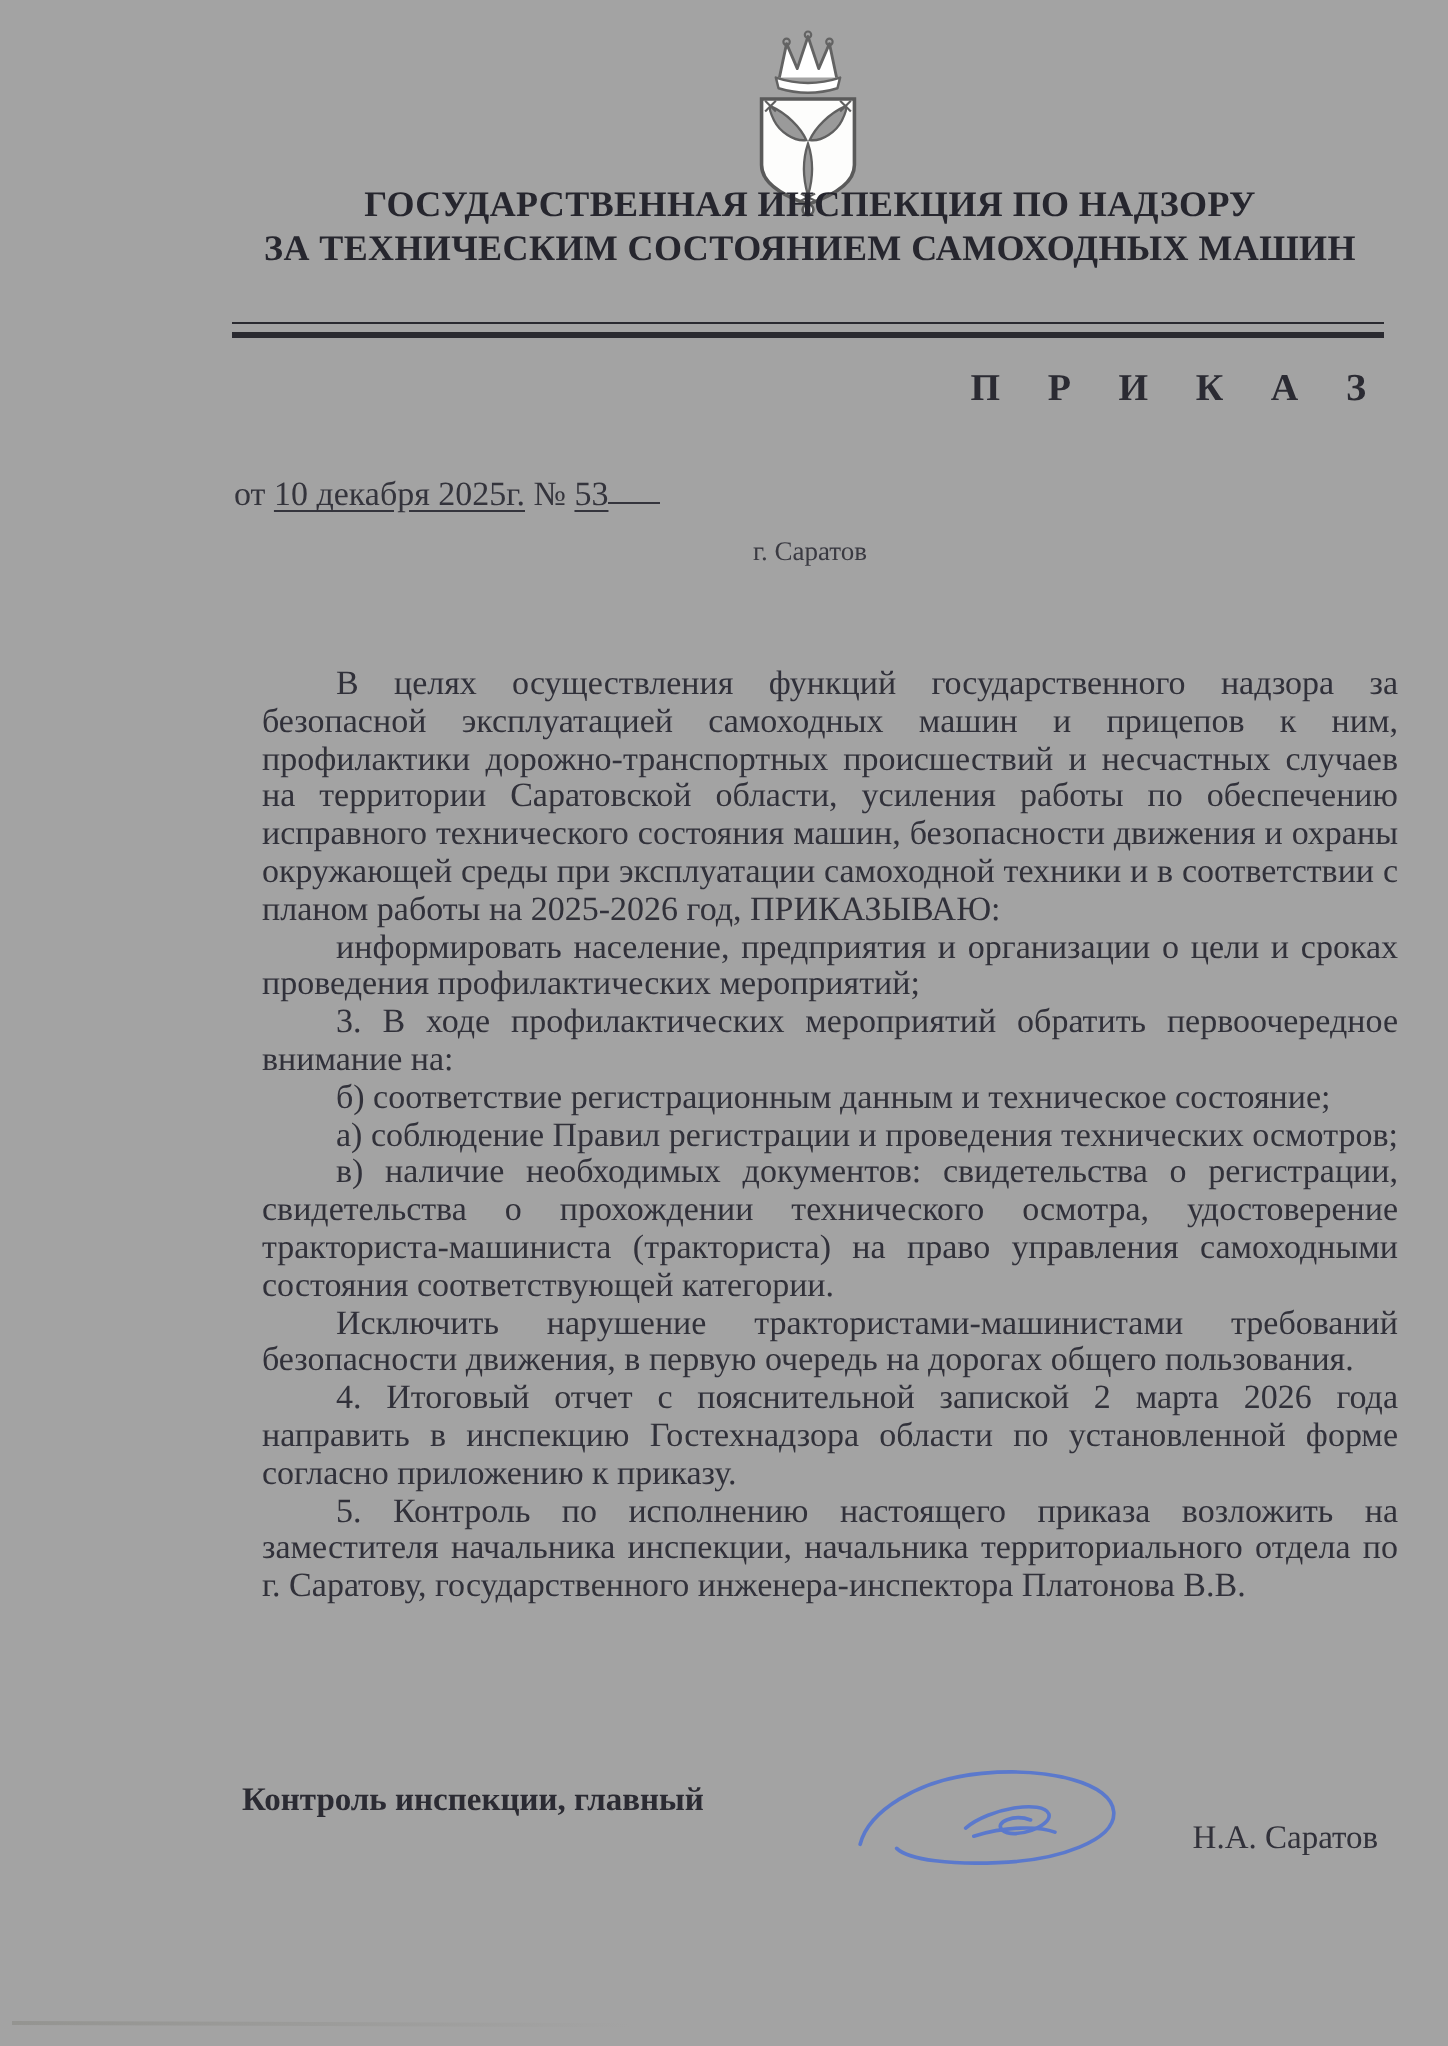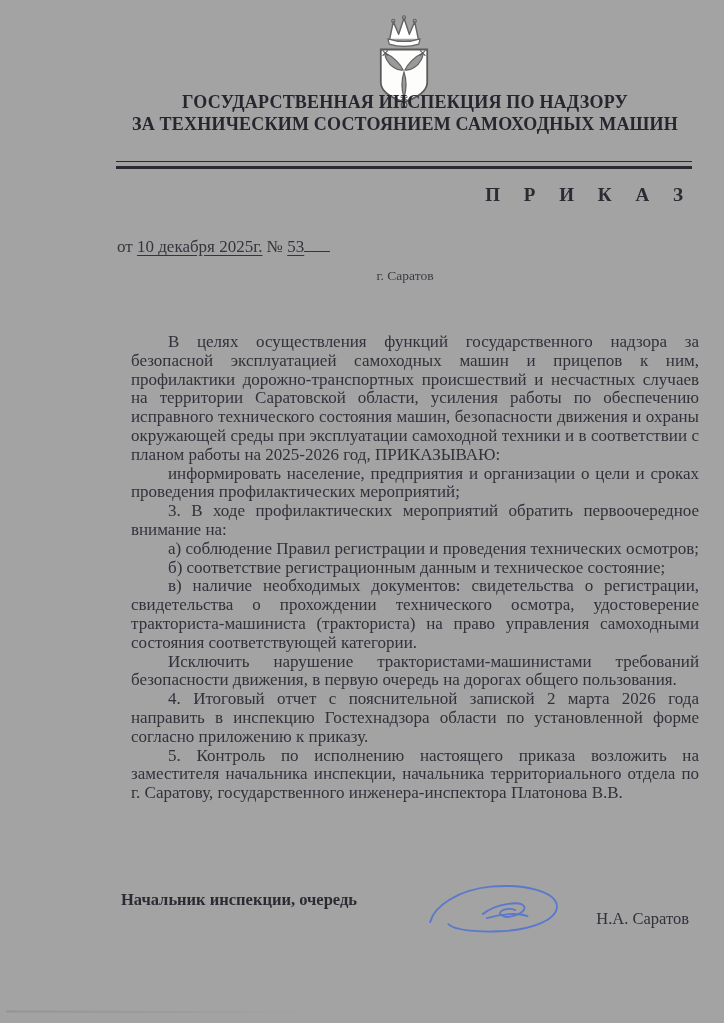--- a/index.html
+++ b/index.html
@@ -98,31 +98,31 @@
 
   <div class="city">г. Саратов</div>
 
   <div class="subject">
   </div>
 
   <div class="body-text">
     <p class="para">В целях осуществления функций государственного надзора за безопасной эксплуатацией самоходных машин и прицепов к ним, профилактики дорожно-транспортных происшествий и несчастных случаев на территории Саратовской области, усиления работы по обеспечению исправного технического состояния машин, безопасности движения и охраны окружающей среды при эксплуатации самоходной техники и в соответствии с планом работы на 2025-2026 год, ПРИКАЗЫВАЮ:</p>
     <p class="para">информировать население, предприятия и организации о цели и сроках проведения профилактических мероприятий;</p>
     <p class="para">3. В ходе профилактических мероприятий обратить первоочередное внимание на:</p>
+    <p class="para">б) соответствие регистрационным данным и техническое состояние;</p>
     <p class="para">а) соблюдение Правил регистрации и проведения технических осмотров;</p>
-    <p class="para">б) соответствие регистрационным данным и техническое состояние;</p>
     <p class="para">в) наличие необходимых документов: свидетельства о регистрации, свидетельства о прохождении технического осмотра, удостоверение тракториста-машиниста (тракториста) на право управления самоходными состояния соответствующей категории.</p>
     <p class="para">Исключить нарушение трактористами-машинистами требований безопасности движения, в первую очередь на дорогах общего пользования.</p>
     <p class="para">4. Итоговый отчет с пояснительной запиской 2 марта 2026 года направить в инспекцию Гостехнадзора области по установленной форме согласно приложению к приказу.</p>
     <p class="para">5. Контроль по исполнению настоящего приказа возложить на заместителя начальника инспекции, начальника территориального отдела по г. Саратову, государственного инженера-инспектора Платонова В.В.</p>
   </div>
 
   <div class="sig-block">
     <div class="sig-pos">
-      <div>Начальник инспекции, очередь</div>
+      <div>Контроль инспекции, главный</div>
     </div>
     <div class="sig-svg">
       <svg viewBox="0 0 140 62" width="142" height="64" xmlns="http://www.w3.org/2000/svg">
         <g fill="none" stroke="#5b79cc" stroke-width="1.8" stroke-linecap="round">
           <path d="M6,42 C10,26 34,10 66,7 C100,4 130,12 131,26 C132,40 104,50 74,51 C52,52 30,50 24,44"></path>
           <path d="M58,34 C70,24 96,20 99,27 C101,33 82,40 76,35 C72,31 82,27 90,30"></path>
           <path d="M62,38 C78,33 94,33 102,36"></path>
         </g>
       </svg>
     </div>

